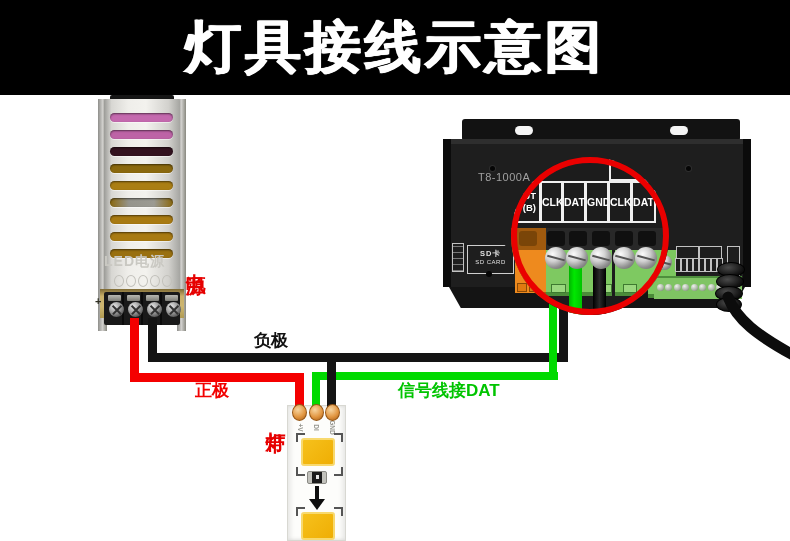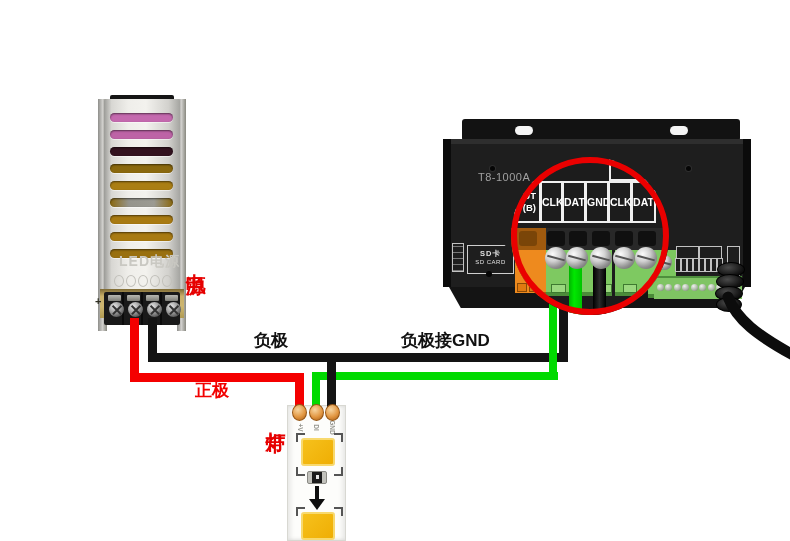--- a/index.html
+++ b/index.html
@@ -7,21 +7,21 @@
          font-family:"Liberation Sans",sans-serif;}
   .abs{position:absolute;}
   
   .banner{left:0;top:0;width:790px;height:95px;background:#000;display:flex;align-items:center;justify-content:center;}
   .banner-title{color:#fff;font-size:56px;font-weight:bold;letter-spacing:4px;
     text-shadow:0 0 1px #fff,1px 0 0 #fff,-1px 0 0 #fff;}
   
   .psu-body{background:linear-gradient(90deg,#9b9b97 0,#d8d7d3 10%,#efeeea 32%,#f3f2ee 55%,#d2d1cd 85%,#a5a5a1 100%);border-radius:2px;}
   .psu-rail{background:linear-gradient(90deg,#8e8e8a,#cfcecb 50%,#88887f);}
   .slot{left:12px;width:63px;height:9px;border-radius:5px;box-shadow:inset 0 1px 2px rgba(0,0,0,.55),0 1px 0 rgba(255,255,255,.5);}
-  .psu-print{width:76px;text-align:right;font-size:14px;font-weight:bold;color:#c9c8c2;letter-spacing:1px;}
+  .psu-print{width:76px;text-align:left;font-size:14px;font-weight:bold;color:#c9c8c2;letter-spacing:1px;}
   .pcir{width:10px;height:10px;border:1px solid #c2c1bb;border-radius:50%;}
   .brass{background:linear-gradient(180deg,#7e6a34,#c9b069 25%,#cdb670 60%,#b09a52);}
   .pblock{background:#191919;border-radius:2px;}
   .divd{width:2px;height:100%;background:#0a0a0a;top:0;}
   .clamp{width:13px;height:6px;background:linear-gradient(#b8b8b2,#7e7e78);border-radius:1px;}
   .pscrew{width:15px;height:15px;border-radius:50%;background:radial-gradient(circle at 35% 30%,#e8e8e8,#9a9a9a 45%,#4f4f4f 80%);}
   .pscrew::before,.pscrew::after{content:"";position:absolute;left:10%;top:45%;width:80%;height:1.5px;background:#333;}
   .pscrew::before{transform:rotate(45deg);} .pscrew::after{transform:rotate(-45deg);}
   .v-label{writing-mode:vertical-rl;text-orientation:upright;color:#e60000;font-weight:bold;font-size:20px;line-height:22px;letter-spacing:2px;}
   
@@ -76,20 +76,23 @@
   .br-br{border-right:2px solid #555;border-bottom:2px solid #555;}
   .resistor{background:linear-gradient(90deg,#c2c2bc 0 22%,#1c1c1c 22% 78%,#c2c2bc 78%);border:1px solid #8a8a84;border-radius:2px;}
   .resistor::after{content:"";position:absolute;left:44%;top:30%;width:3px;height:4px;background:#e8e8e8;}
   .arr-head{width:0;height:0;border-left:8px solid transparent;border-right:8px solid transparent;border-top:11px solid #0e0e0e;}
 </style>
 </head>
 <body>
 
 <div id="stage">
 
+  <div class="abs banner">
+    <div class="banner-title">灯具接线示意图</div>
+  </div>
 
   <div class="abs" style="left:98px;top:95px;width:89px;height:240px;">
     <div class="abs psu-rail" style="left:0;top:4px;width:9px;height:232px;"></div>
     <div class="abs psu-rail" style="left:79px;top:4px;width:9px;height:232px;"></div>
     <div class="abs" style="left:12px;top:0;width:64px;height:13px;background:#151515;border-radius:2px;"></div>
     <div class="abs psu-body" style="left:6px;top:4px;width:76px;height:192px;"></div>
     <div class="abs slot" style="top:18px;background:#c469ae;"></div>
     <div class="abs slot" style="top:35px;background:#bd63a6;"></div>
     <div class="abs slot" style="top:52px;background:#33121f;"></div>
     <div class="abs slot" style="top:69px;background:#8a680e;"></div>
@@ -208,22 +211,22 @@
   <div class="abs wire-red" style="left:295px;top:373px;width:9px;height:38px;"></div>
   <div class="abs wire-blk" style="left:148px;top:318px;width:9px;height:44px;"></div>
   <div class="abs wire-blk" style="left:148px;top:353px;width:420px;height:9px;"></div>
   <div class="abs wire-blk" style="left:559px;top:306px;width:9px;height:56px;"></div>
   <div class="abs wire-grn" style="left:549px;top:302px;width:8px;height:78px;"></div>
   <div class="abs wire-grn" style="left:312px;top:372px;width:246px;height:8px;"></div>
   <div class="abs wire-grn" style="left:312px;top:372px;width:8px;height:40px;"></div>
   <div class="abs wire-blk" style="left:327px;top:353px;width:9px;height:59px;"></div>
 
   <div class="abs wlbl" style="left:254px;top:329px;">负极</div>
-  <div class="abs wlbl" style="left:401px;top:329px;">负极接GND</div>
   <div class="abs wlbl wlbl-red" style="left:195px;top:379px;">正极</div>
+  <div class="abs wlbl wlbl-grn" style="left:398px;top:379px;">信号线接DAT</div>
 
   <div class="abs pad" style="left:292px;top:404px;"></div>
   <div class="abs pad" style="left:309px;top:404px;"></div>
   <div class="abs pad" style="left:325px;top:404px;"></div>
 
   <div class="abs mag" style="left:511px;top:157px;width:158px;height:158px;">
     <div class="abs mcell" style="left:98px;top:2px;width:50px;height:22px;"></div>
     <div class="abs mcell mpart" style="left:3px;top:24px;width:27px;height:42px;">
       <div>UT</div>
       <div>(B)</div>

